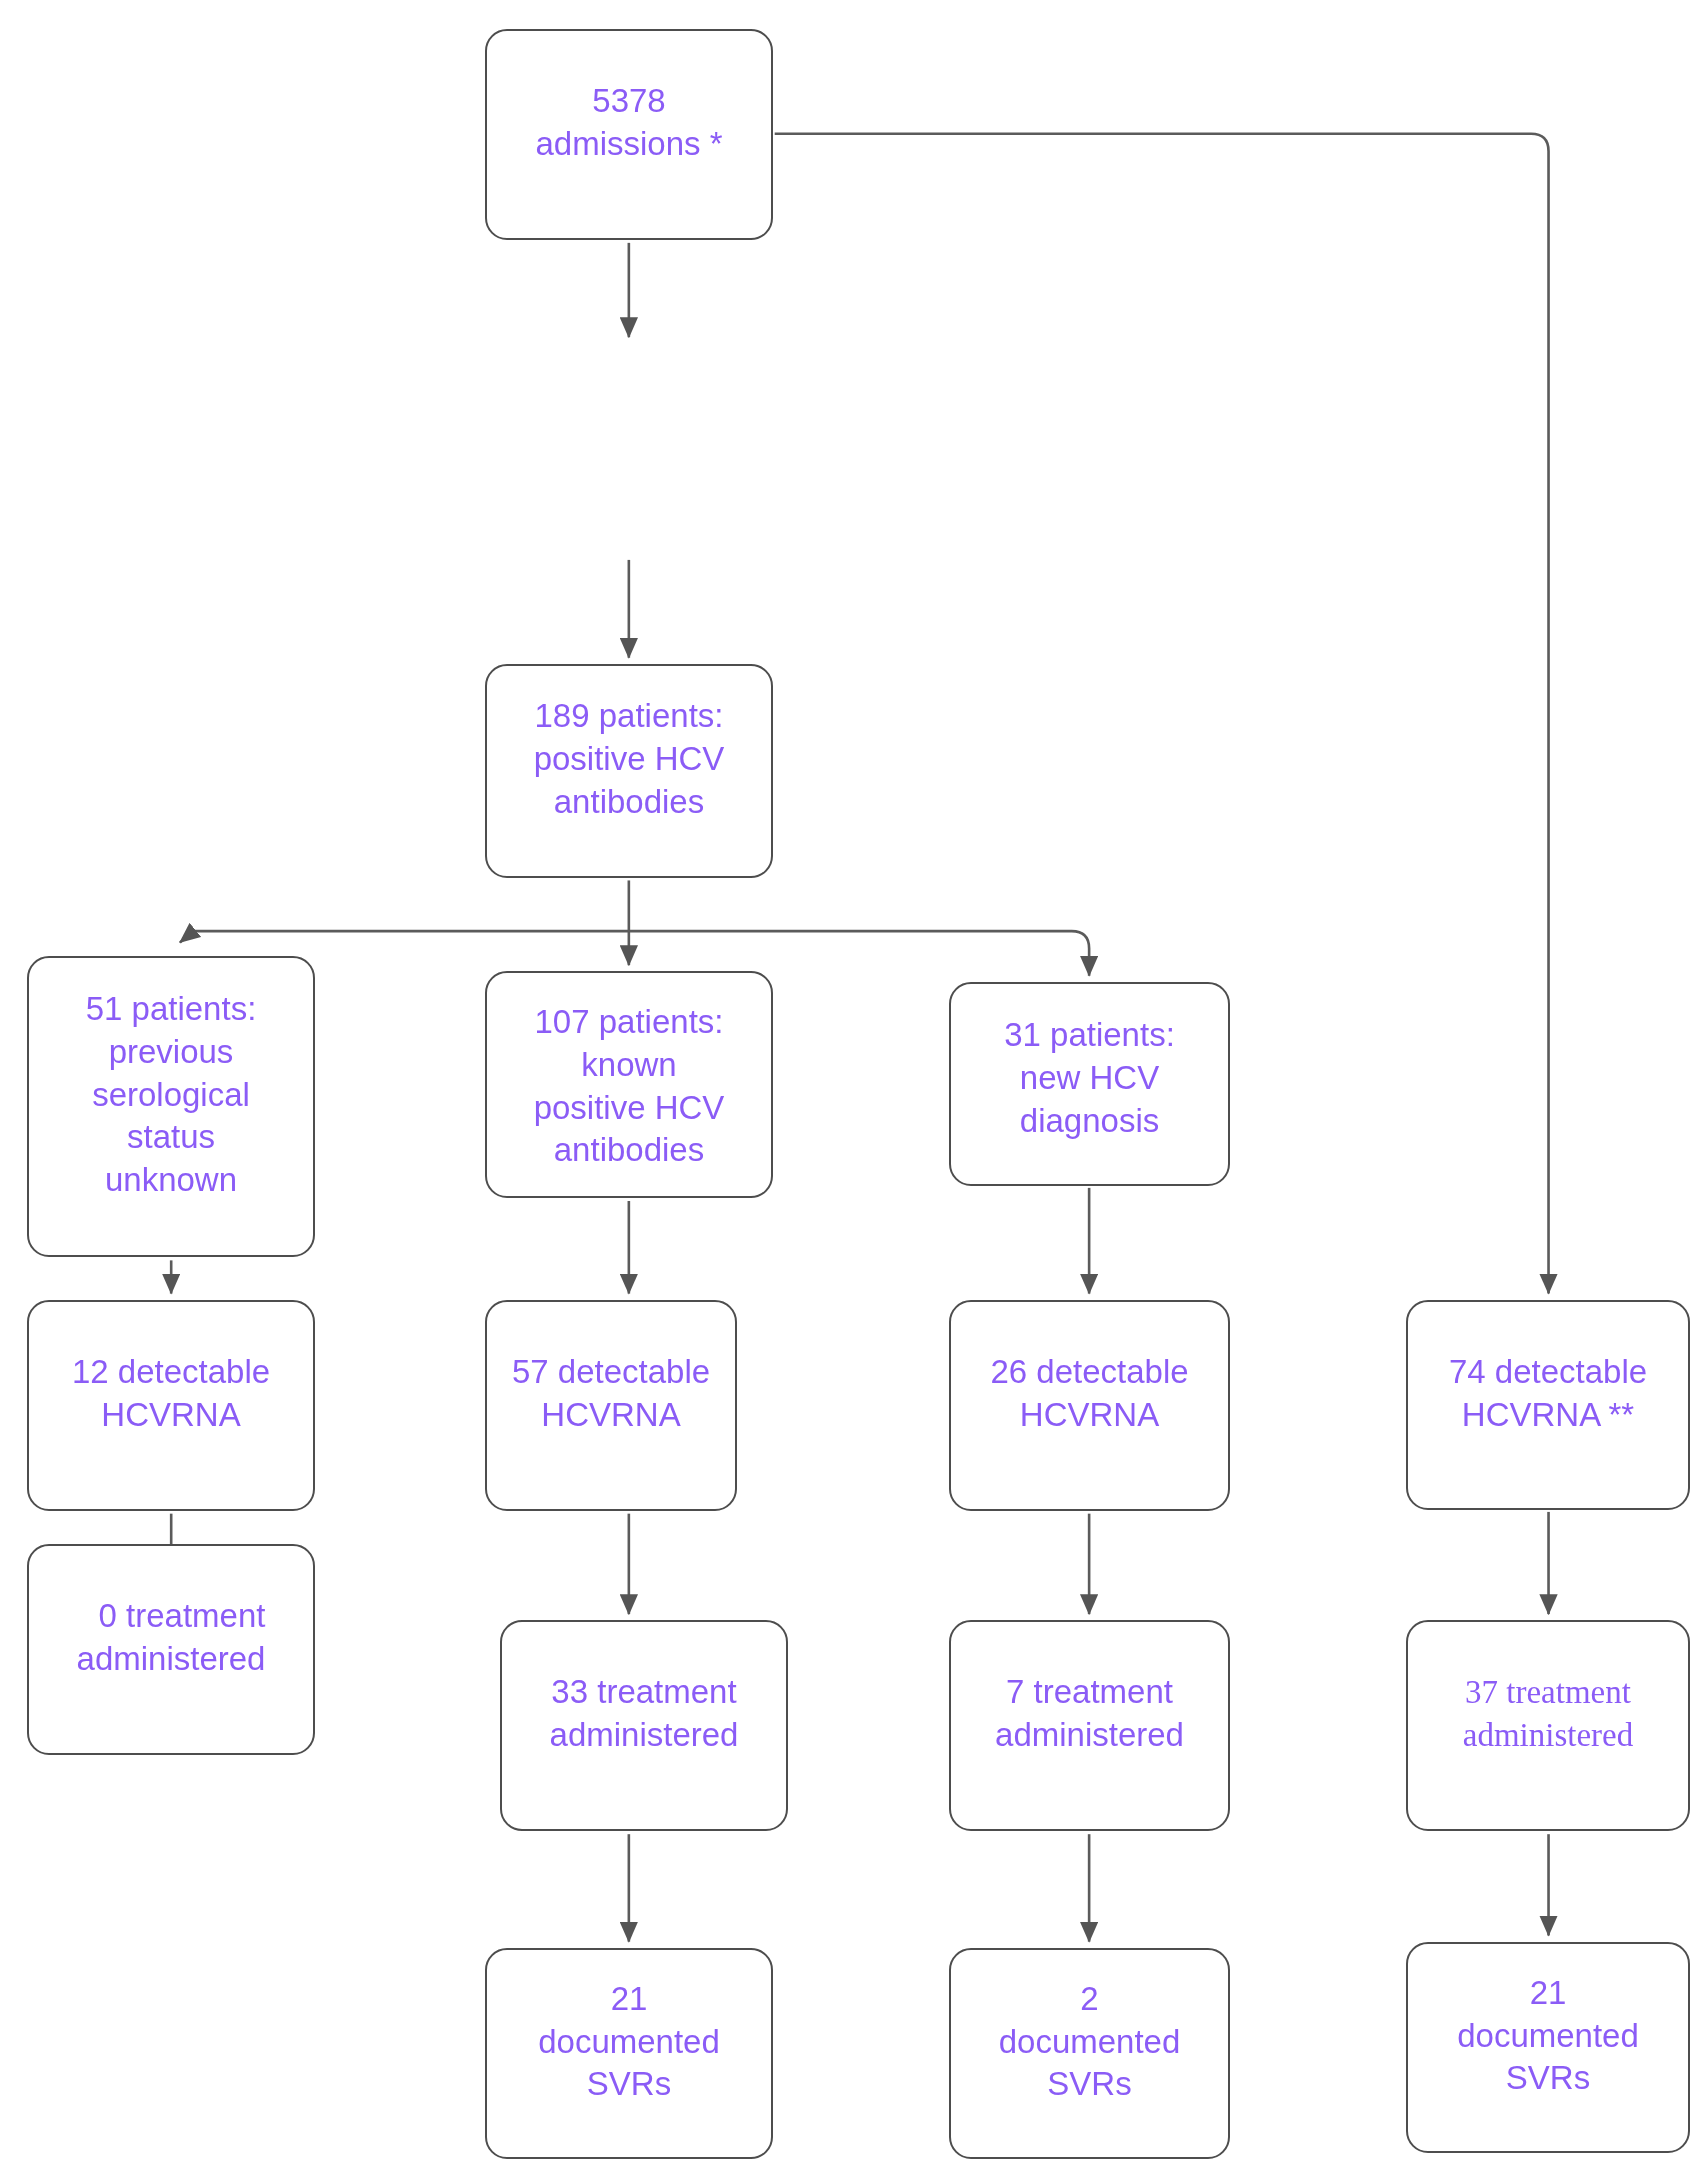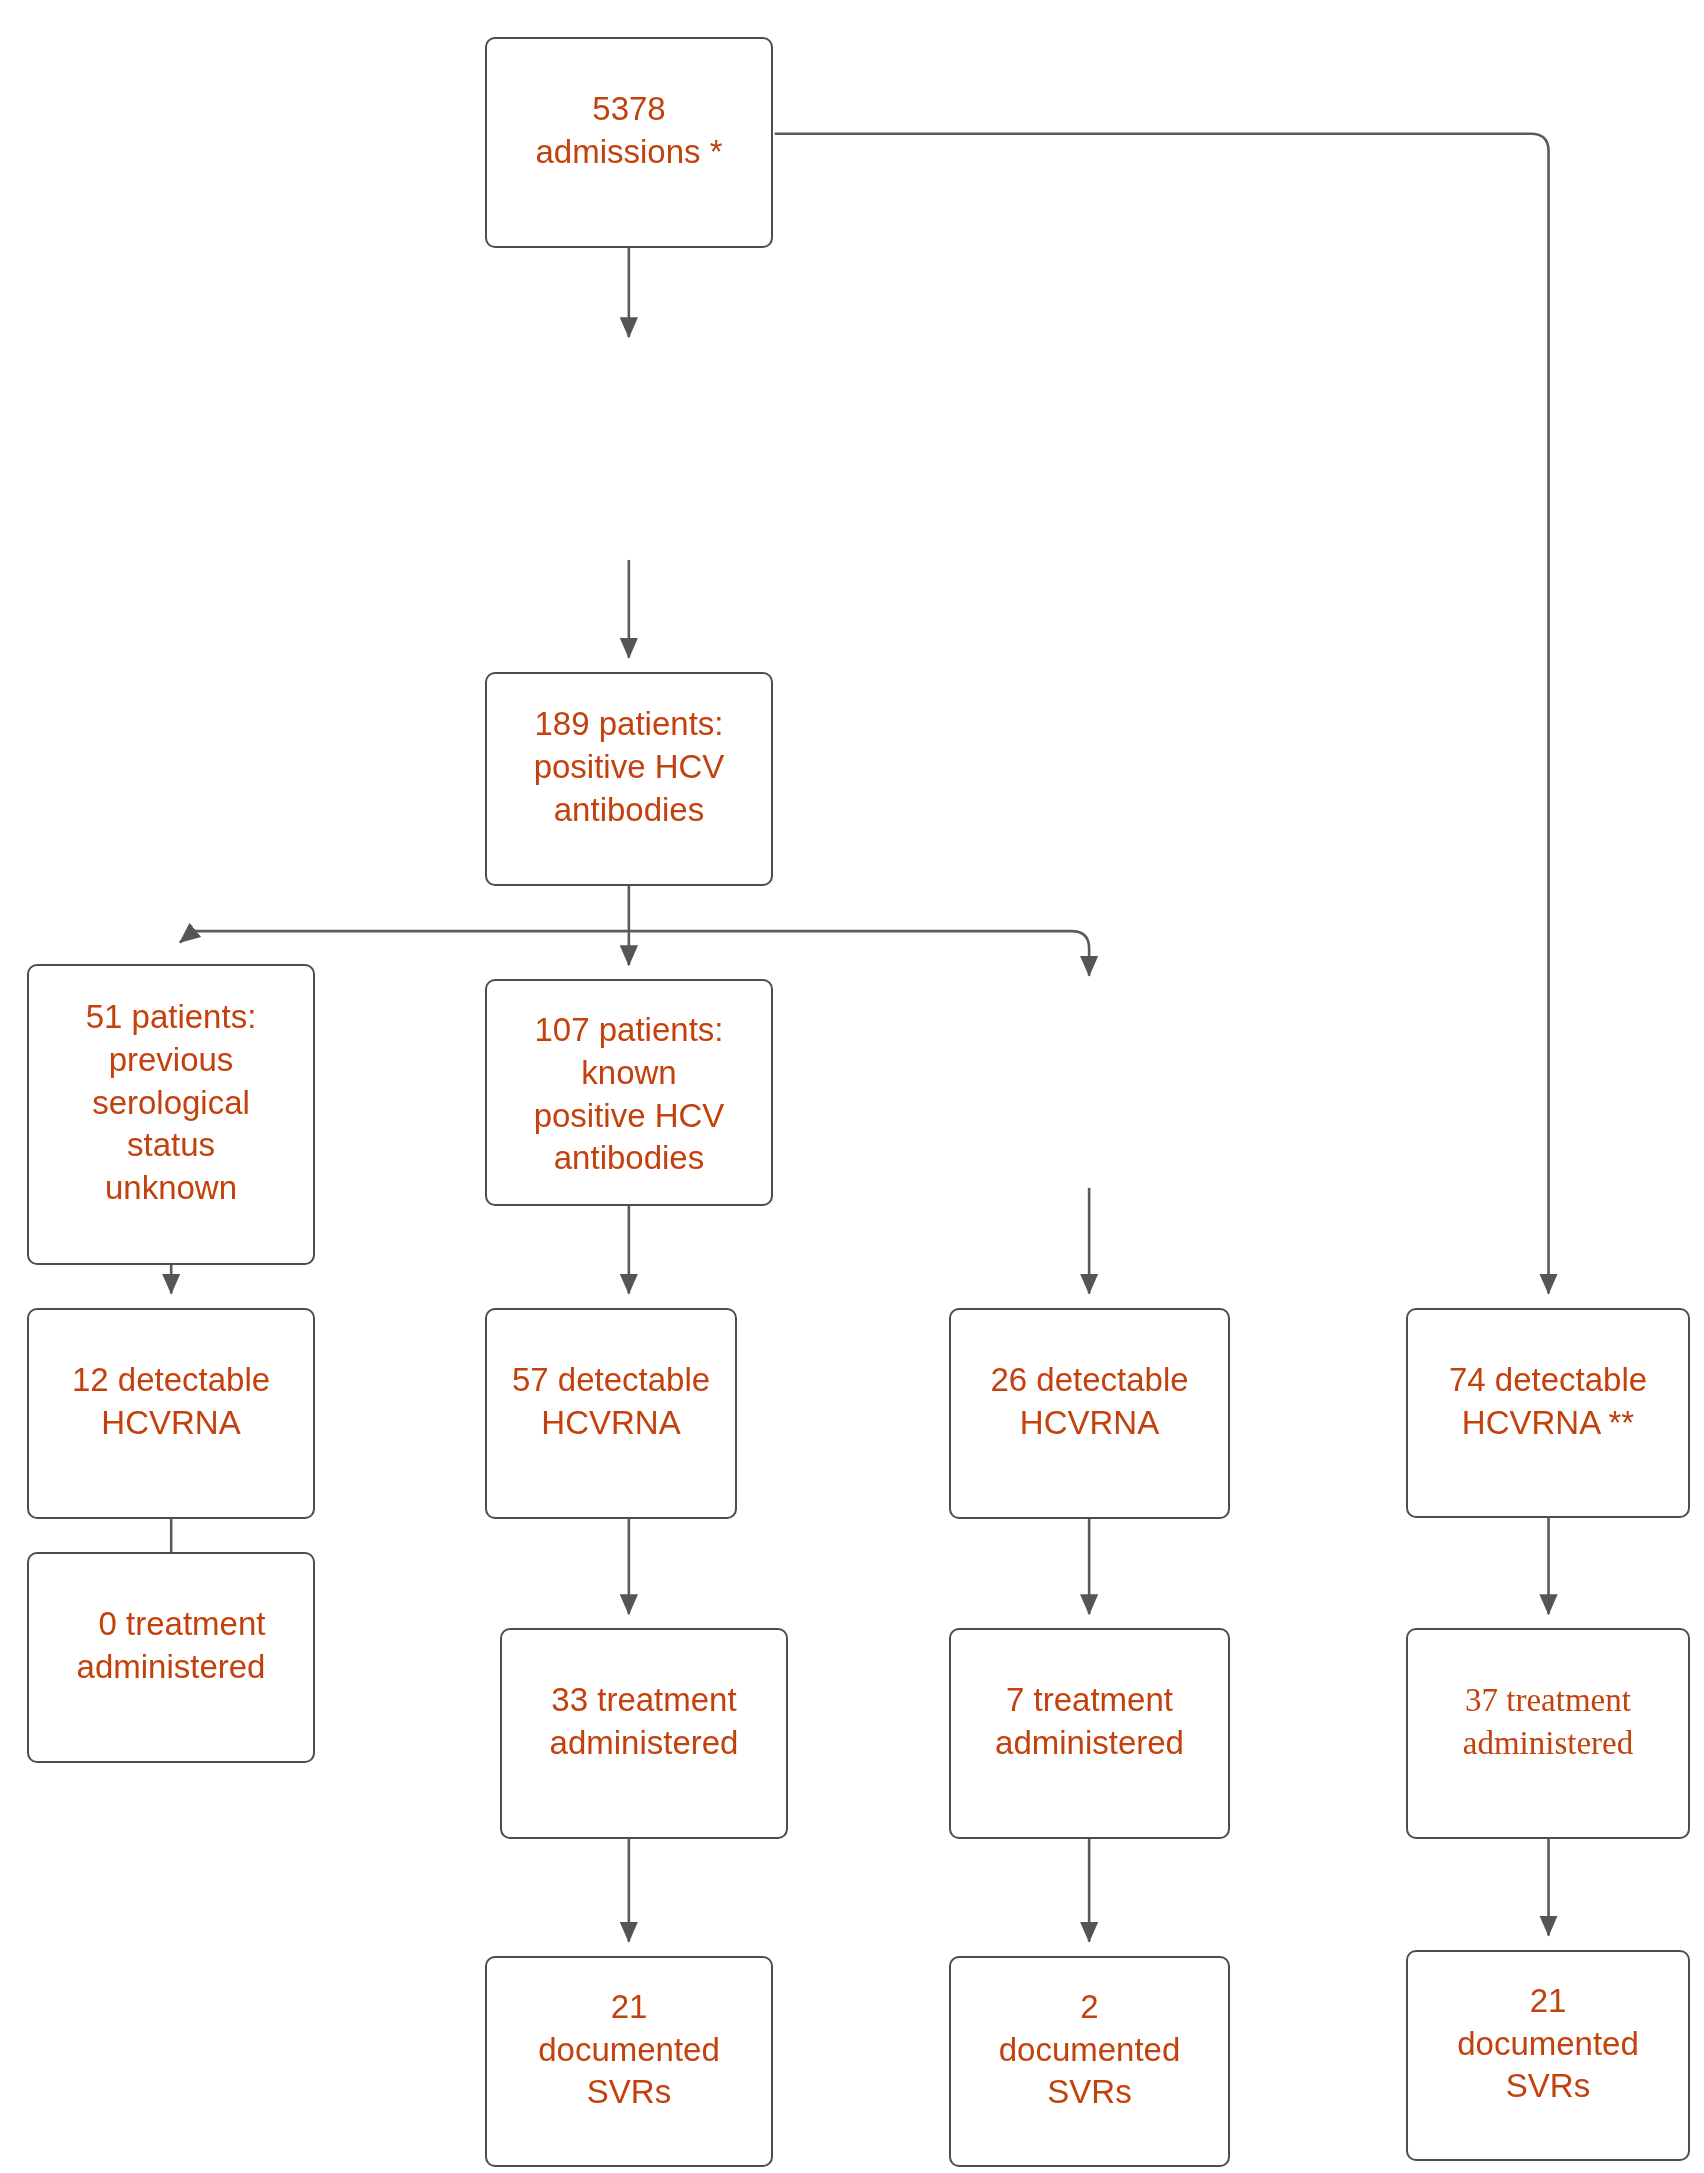--- a/index.html
+++ b/index.html
@@ -20,31 +20,30 @@
     left: 0;
     top: 0;
     width: 1704px;
     height: 2174px;
   }
   .node {
     position: absolute;
     box-sizing: border-box;
     background: #ffffff;
     border: 2.6px solid #4d4d4d;
-    border-radius: 10px;
+    border-radius: 22px;
     display: flex;
     align-items: center;
     justify-content: center;
     text-align: center;
     white-space: pre-line;
-    color: #c2410c;
+    color: #8b5cf6;
     font-size: 33px;
     line-height: 1.3;
     padding: 7px 5.2px 30px 5.2px;
-    margin-top: 8px;
   }
   
   .n-admissions   { left: 485px;  top: 29px;   width: 288px; height: 211px; }
   .n-screenings   { left: 485px;  top: 343px;  width: 288px; height: 214px; }
   .n-positive189  { left: 485px;  top: 664px;  width: 288px; height: 214px; }
   .n-unknown51    { left: 27px;   top: 956px; width: 288px; height: 301px; padding-bottom: 30px; }
   .n-known107     { left: 485px;  top: 971px; width: 288px; height: 227px; padding-bottom: 3px; }
   .n-new31        { left: 949px; top: 982px; width: 281px; height: 204px; padding-bottom: 17.5px; }
   .n-detect12     { left: 27px;   top: 1300px; width: 288px; height: 211px; }
   .n-detect57     { left: 485px;  top: 1300px; width: 252px; height: 211px; }
@@ -115,20 +114,23 @@
 
   <div class="node n-unknown51">51 patients:
 previous
 serological
 status
 unknown</div>
   <div class="node n-known107">107 patients:
 known
 positive HCV
 antibodies</div>
+  <div class="node n-new31">31 patients:
+new HCV
+diagnosis</div>
 
   <div class="node n-detect12">12 detectable
 HCVRNA</div>
   <div class="node n-detect57">57 detectable
 HCVRNA</div>
   <div class="node n-detect26">26 detectable
 HCVRNA</div>
   <div class="node n-detect74">74 detectable
 HCVRNA **</div>
 

